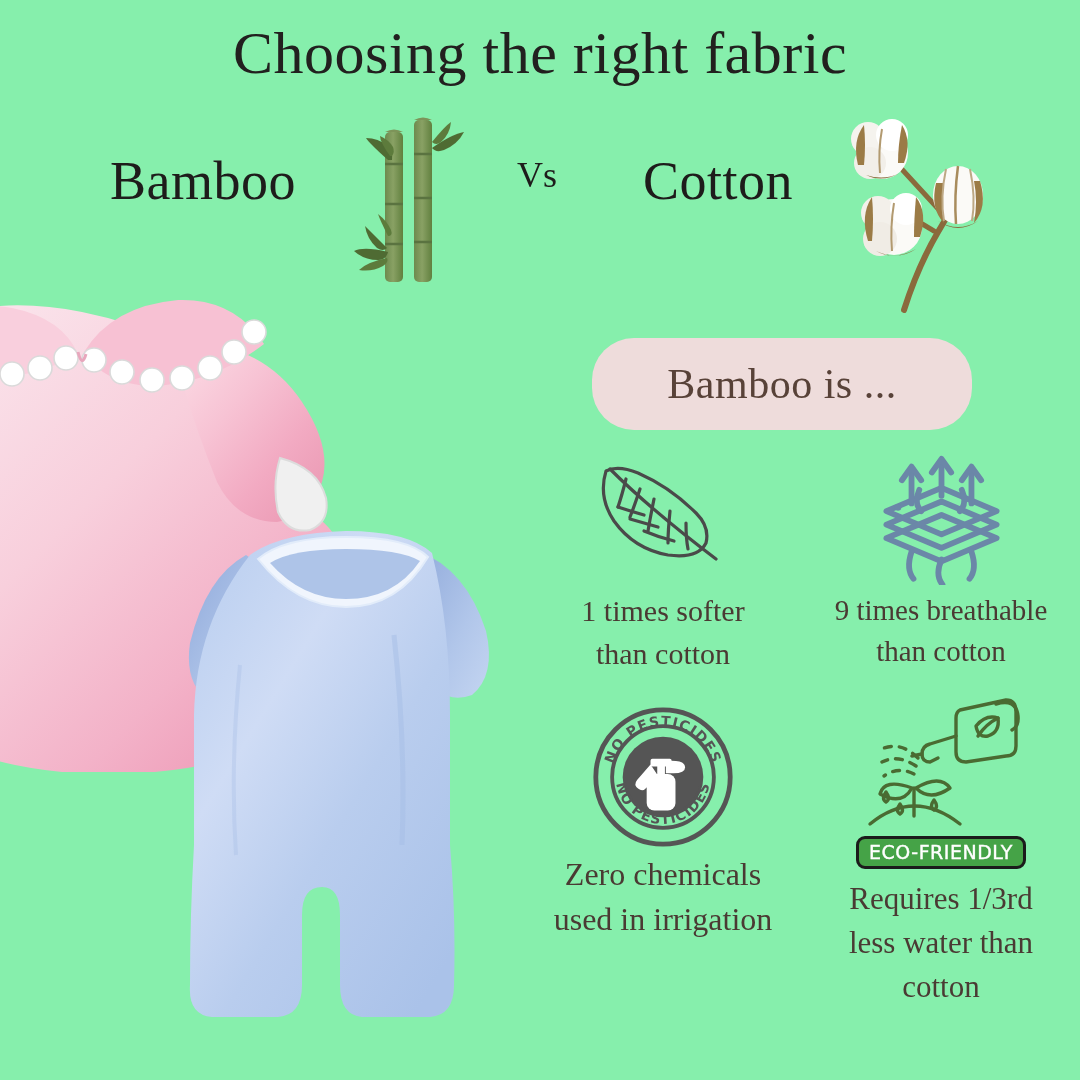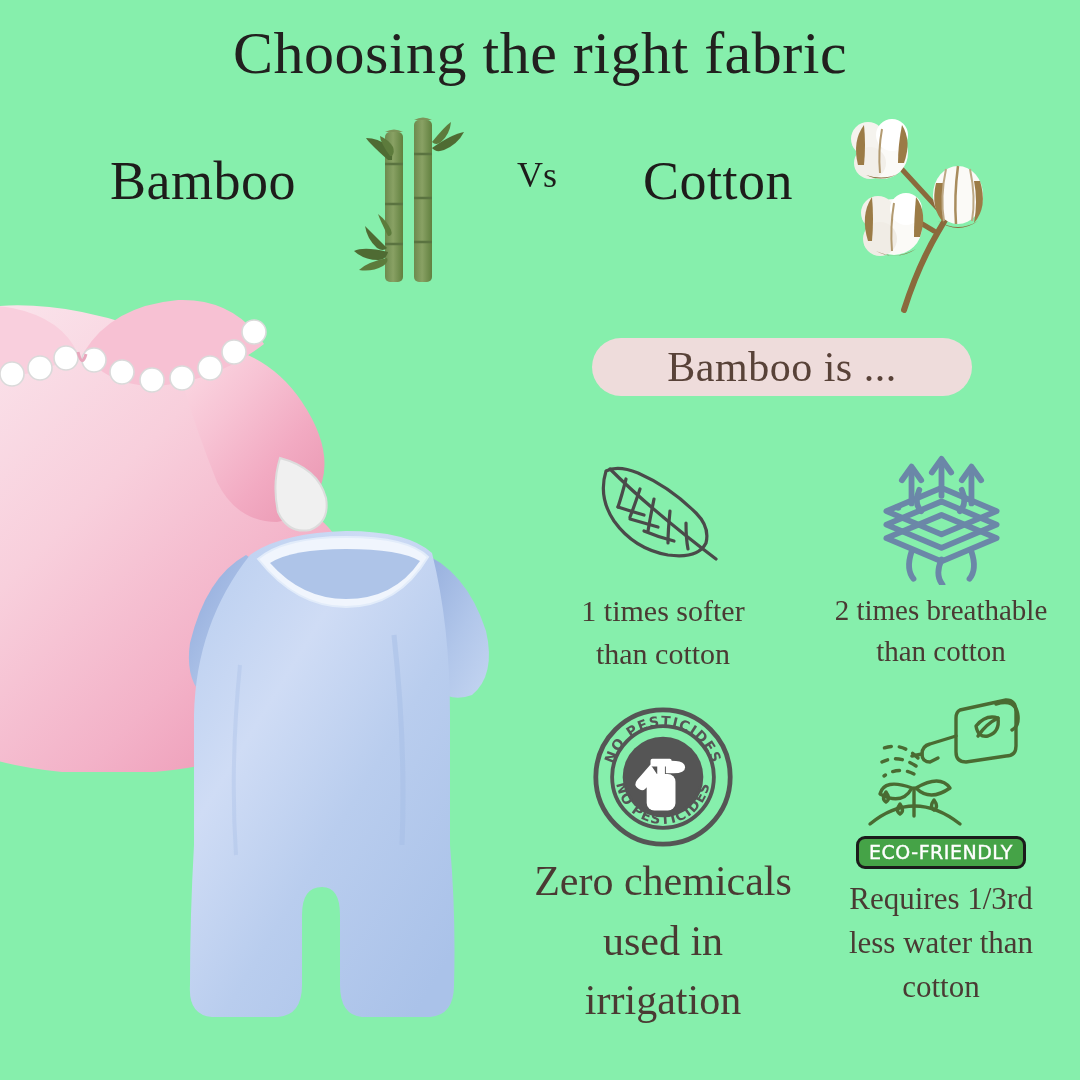--- a/index.html
+++ b/index.html
@@ -102,21 +102,21 @@
     width: 390px;
     height: 560px;
   }
 
   
   .pill {
     position: absolute;
     left: 592px;
     top: 338px;
     width: 380px;
-    height: 58px;
+    height: 92px;
     border-radius: 42px;
     background: #eedcdb;
     display: flex;
     align-items: center;
     justify-content: center;
   }
   .pill-label {
     font-size: 42px;
     color: #584238;
     letter-spacing: 0.5px;
@@ -148,21 +148,21 @@
   }
   .benefit-text {
     font-size: 30px;
     line-height: 1.42;
     color: #4a3a33;
     padding: 0 2px;
     white-space: pre-line;
   }
   .b1 .benefit-text { font-size: 29px; }
   .b3 .benefit-text { font-size: 31px; }
-  .b2 .benefit-text { font-size: 42px; }
+  .b2 .benefit-text { font-size: 32px; }
 
   
   .eco-badge {
     display: inline-block;
     background: #45a347;
     border: 3px solid #1b1b1b;
     border-radius: 9px;
     padding: 2px 10px 3px 10px;
     color: #ffffff;
     font-family: "DejaVu Sans", sans-serif;
@@ -410,21 +410,21 @@
             <path d="M44 108 Q38 126 46 136"></path>
             <path d="M75 116 Q68 132 76 142"></path>
             <path d="M106 108 Q112 126 104 136"></path>
 
             <path d="M52 44 Q46 58 54 66"></path>
             <path d="M96 44 Q102 58 94 66"></path>
           </g>
           <circle cx="30" cy="62" r="3.5" fill="#6b87a8"></circle>
         </svg>
       </div>
-      <div class="benefit-text">2 times  breathable
+      <div class="benefit-text">9 times  breathable
 than cotton</div>
     </div>
 
     <div class="benefit b2">
       <div class="benefit-icon">
         <svg viewBox="0 0 150 150" width="144" height="144">
           <defs>
             <path id="arcTop" d="M 22 75 A 53 53 0 0 1 128 75"></path>
             <path id="arcBot" d="M 26 75 A 49 49 0 0 0 124 75"></path>
           </defs>

